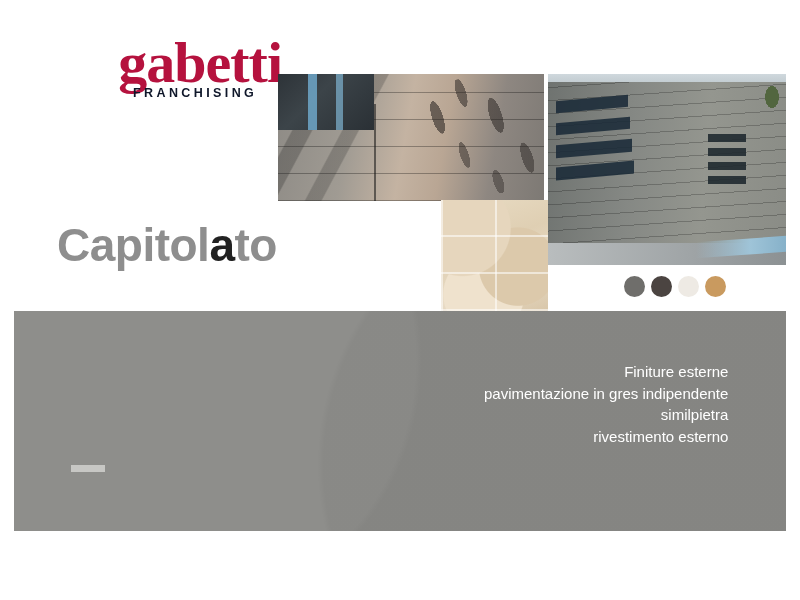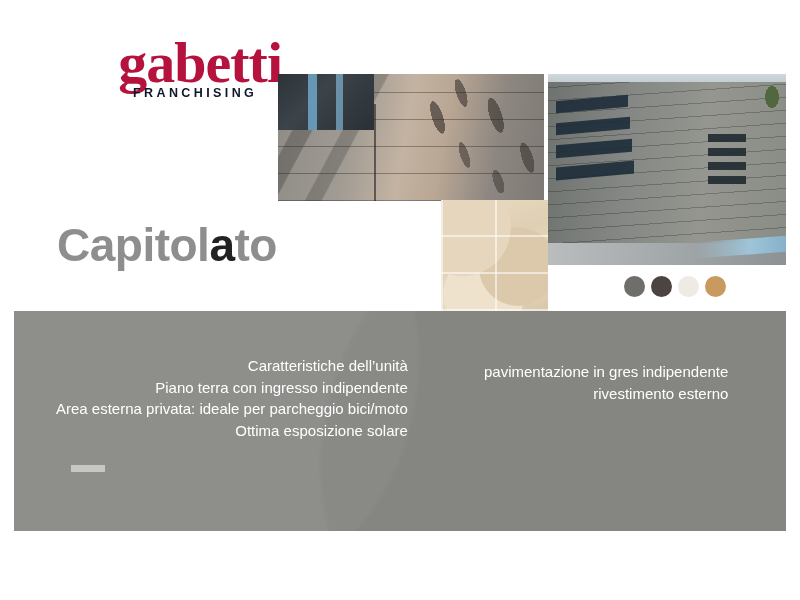--- a/index.html
+++ b/index.html
@@ -191,28 +191,24 @@
 
   <div id="swatches">
     <span class="swatch" style="background: rgb(111, 110, 107);"></span>
     <span class="swatch" style="background: rgb(75, 68, 65);"></span>
     <span class="swatch" style="background: rgb(238, 234, 228);"></span>
     <span class="swatch" style="background: rgb(201, 154, 95);"></span>
   </div>
 
   <div id="panel">
 
-    <div class="col" id="col-left">
-      <div class="line">Caratteristiche dell’unità</div>
-      <div class="line">Piano terra con ingresso indipendente</div>
-      <div class="line">Area esterna privata: ideale per parcheggio bici/moto</div>
-      <div class="line">Ottima esposizione solare</div>
-    </div>
 
     <div class="col" id="col-right">
+      <div class="line">Finiture esterne</div>
       <div class="line">pavimentazione in gres indipendente</div>
+      <div class="line">similpietra</div>
       <div class="line">rivestimento esterno</div>
     </div>
 
     <div id="dash"></div>
   </div>
 
 </div>
 
 </body></html>

